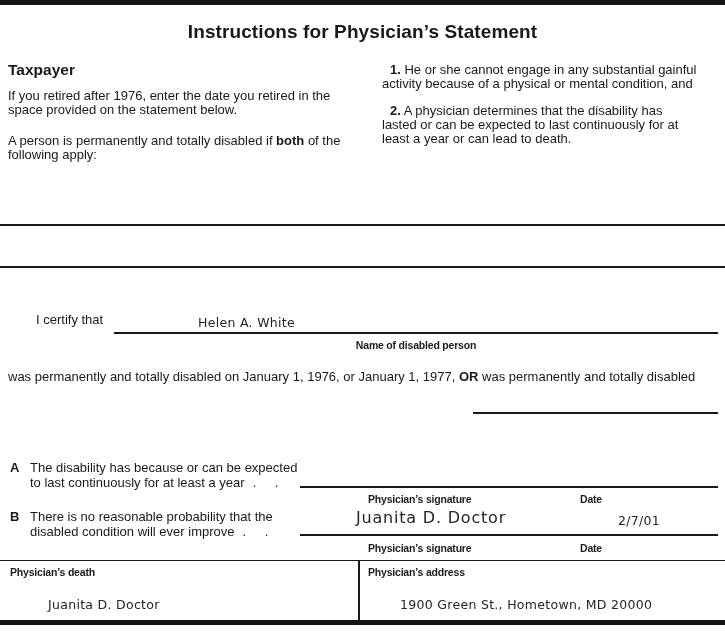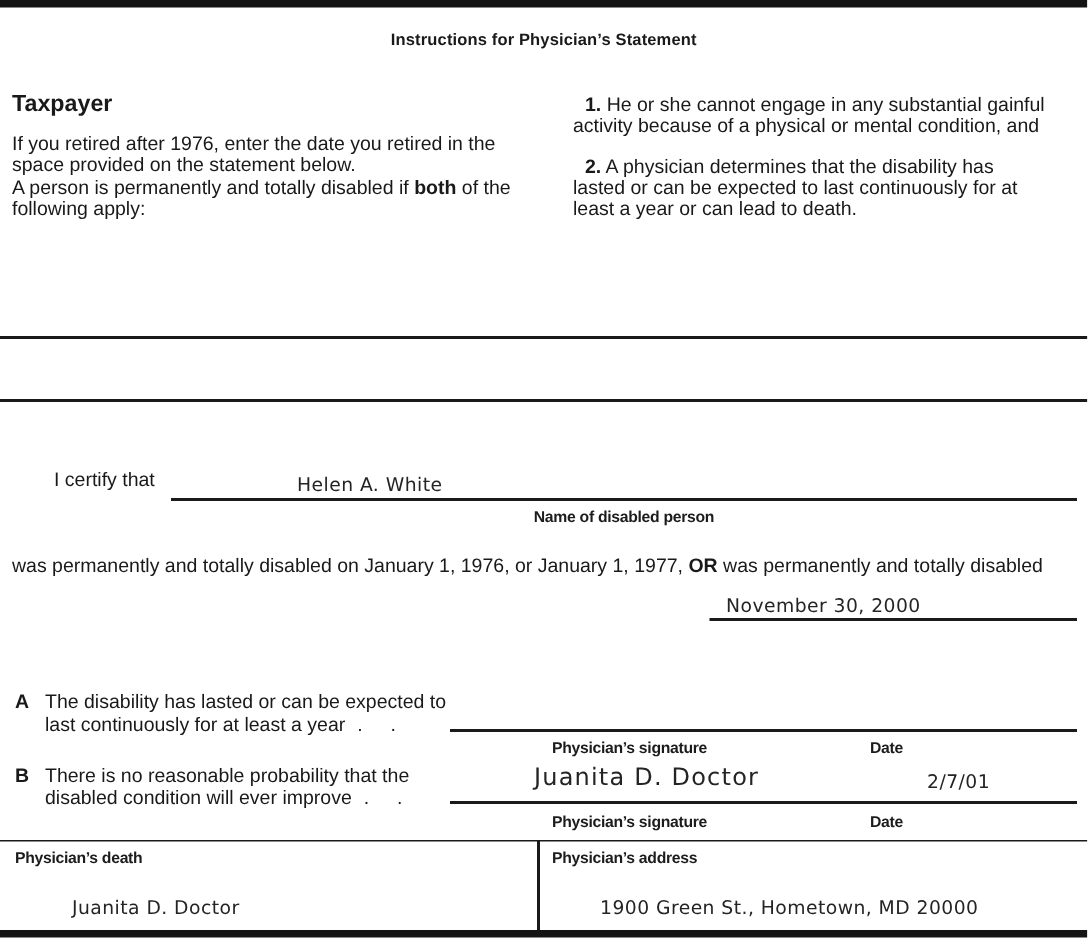--- a/index.html
+++ b/index.html
@@ -8,21 +8,21 @@
     position:relative; width:725px; height:631px; margin:0 auto;
     background:#ffffff; color:#191919; overflow:hidden;
     font-family:"Liberation Sans","DejaVu Sans",sans-serif;
     -webkit-font-smoothing:antialiased;
   }
   .abs { position:absolute; }
   .bar { position:absolute; left:0; width:725px; background:#141414; }
   .rule { position:absolute; background:#1a1a1a; }
   .page-title {
     position:absolute; left:0; top:21px; width:725px; text-align:center;
-    font-size:11px; font-weight:bold; letter-spacing:0.1px;
+    font-size:19px; font-weight:bold; letter-spacing:0.1px;
   }
   .col { position:absolute; }
   .h1 { font-size:15.5px; font-weight:bold; }
   .body { font-size:13px; line-height:14.3px; letter-spacing:0px; }
   .numpara { text-indent:8px; }
   b { font-weight:bold; }
   .stmt-heading {
     position:absolute; left:0; top:236px; width:725px; text-align:center;
     font-size:15.5px;
   }
@@ -45,43 +45,42 @@
 
 <div class="page">
 
   <div class="bar" style="top:0;height:5px"></div>
 
   <div class="page-title">Instructions for Physician’s Statement</div>
 
   <div class="col" style="left:8px;top:61px;width:340px">
     <div class="h1">Taxpayer</div>
     <p class="body" style="margin-top:10px">If you retired after 1976, enter the date you retired in the space provided on the statement below.</p>
-    <p class="body" style=""><span>A person is permanently and totally disabled if </span><b>both</b><span> of the following apply:</span></p>
+    <p class="body" style="margin-top:16px"><span>A person is permanently and totally disabled if </span><b>both</b><span> of the following apply:</span></p>
   </div>
 
   <div class="col" style="left:382px;top:63px;width:318px">
     <p class="body numpara"><b>1.</b><span> He or she cannot engage in any substantial gainful activity because of a physical or mental condition, and</span></p>
     <p class="body numpara" style="margin-top:12px"><b>2.</b><span> A physician determines that the disability has lasted or can be expected to last continuously for at least a year or can lead to death.</span></p>
   </div>
 
   <div class="rule" style="left:0;top:224px;width:725px;height:2px"></div>
   <div class="rule" style="left:0;top:266px;width:725px;height:2px"></div>
 
   <div class="abs line13" style="left:36px;top:312px">I certify that</div>
   <div class="abs fill" style="left:198px;top:315px">Helen A. White</div>
   <div class="rule" style="left:114px;top:332px;width:604px;height:1.5px"></div>
   <div class="abs caption" style="left:114px;top:339px;width:604px;text-align:center">Name of disabled person</div>
 
   <div class="abs line13" style="left:8px;top:369px"><span>was permanently and totally disabled on January 1, 1976, or January 1, 1977, </span><b>OR</b><span> was permanently and totally disabled</span></div>
-  <div class="abs fill" style="left:484px;top:396px">November 30, 2000</div>
   <div class="rule" style="left:473px;top:412px;width:245px;height:1.5px"></div>
 
 
   <div class="abs item-label" style="left:10px;top:460px">A</div>
-  <div class="abs item-text" style="left:30px;top:460px;width:272px"><span>The disability has lasted or can be expected to last continuously for at least a year</span><span class="leader">. .</span></div>
+  <div class="abs item-text" style="left:30px;top:460px;width:272px"><span>The disability has because or can be expected to last continuously for at least a year</span><span class="leader">. .</span></div>
 
   <div class="abs item-label" style="left:10px;top:509px">B</div>
   <div class="abs item-text" style="left:30px;top:509px;width:274px"><span>There is no reasonable probability that the disabled condition will ever improve</span><span class="leader">. .</span></div>
 
   <div class="rule" style="left:300px;top:486px;width:418px;height:2px"></div>
   <div class="abs caption" style="left:368px;top:493px">Physician’s signature</div>
   <div class="abs caption" style="left:580px;top:493px">Date</div>
 
   <div class="abs fill fill-sig" style="left:356px;top:508px">Juanita D. Doctor</div>
   <div class="abs fill" style="left:618px;top:513px">2/7/01</div>

